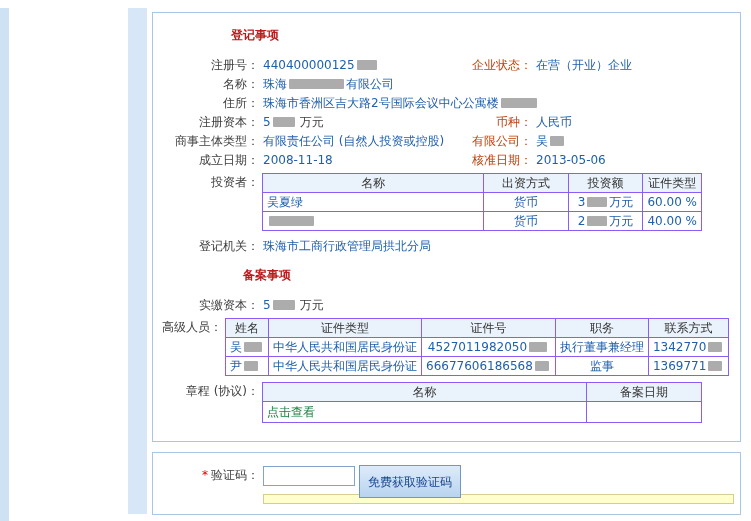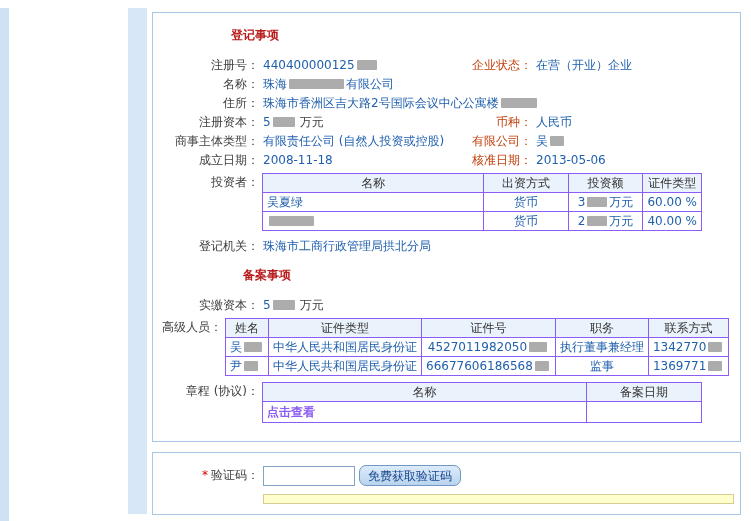--- a/index.html
+++ b/index.html
@@ -34,28 +34,28 @@
   .lbl-senior{position:absolute;left:0;width:69px;text-align:right;color:#404040;white-space:nowrap;line-height:19px;}
   .tbl{border-collapse:collapse;font-size:12px;}
   .tbl th,.tbl td{border:1px solid #8b5cf6;height:18px;padding:0 4px;white-space:nowrap;}
   .tbl th{background:#eaf2fb;color:#333333;font-weight:normal;text-align:center;}
   .tbl td{color:#1f5fad;}
   .ta-l{text-align:left;}
   .ta-c{text-align:center;}
   .inv-tbl{margin-left:109px;width:440px;}
   .senior-tbl{margin-left:72px;width:477px;}
   .charter-tbl{margin-left:109px;width:440px;}
-  .bold-link{font-weight:bold;color:#8b5cf6;cursor:pointer;}
+  .bold-link{font-weight:normal;color:#15803d;cursor:pointer;}
   .link{cursor:pointer;}
   .redact{display:inline-block;height:10px;background:#9e9e9e;opacity:.85;vertical-align:-1px;border-radius:1px;filter:blur(.6px);margin:0 2px;}
   .rw14{width:14px}.rw18{width:18px}.rw20{width:20px}.rw22{width:22px}.rw36{width:36px}.rw45{width:45px}.rw55{width:55px}
   .captcha-row{position:relative;height:22px;line-height:20px;margin-top:2px;}
   .req{color:#d40000;margin-right:3px;}
   .captcha-input{position:absolute;left:110px;top:1px;width:86px;height:16px;border:1px solid #85a3c6;box-sizing:content-box;}
-  .get-code-btn{position:absolute;left:206px;top:0;height:21px;line-height:18px;padding:0 8px;border:1px solid #6f98c4;background:linear-gradient(#ddebfa,#b9d4ef);color:#17458c;border-radius:7px;cursor:pointer;font-size:12px;font-family:inherit;}
+  .get-code-btn{position:absolute;left:206px;top:0;height:33px;line-height:18px;padding:0 8px;border:1px solid #6f98c4;background:linear-gradient(#ddebfa,#b9d4ef);color:#17458c;border-radius:0;cursor:pointer;font-size:12px;font-family:inherit;}
   .note-box{margin:7px 6px 0 110px;width:455px;background:#ffffcd;border:1px solid #d6cd90;padding:4px 7px;line-height:16px;color:#84816b;}
   .hdr-icon{flex:0 0 auto;display:inline-flex;}
 </style>
 </head>
 <body>
 
 <div class="strip-left"></div>
 <div class="strip-mid"></div>
 
 <div class="main">

